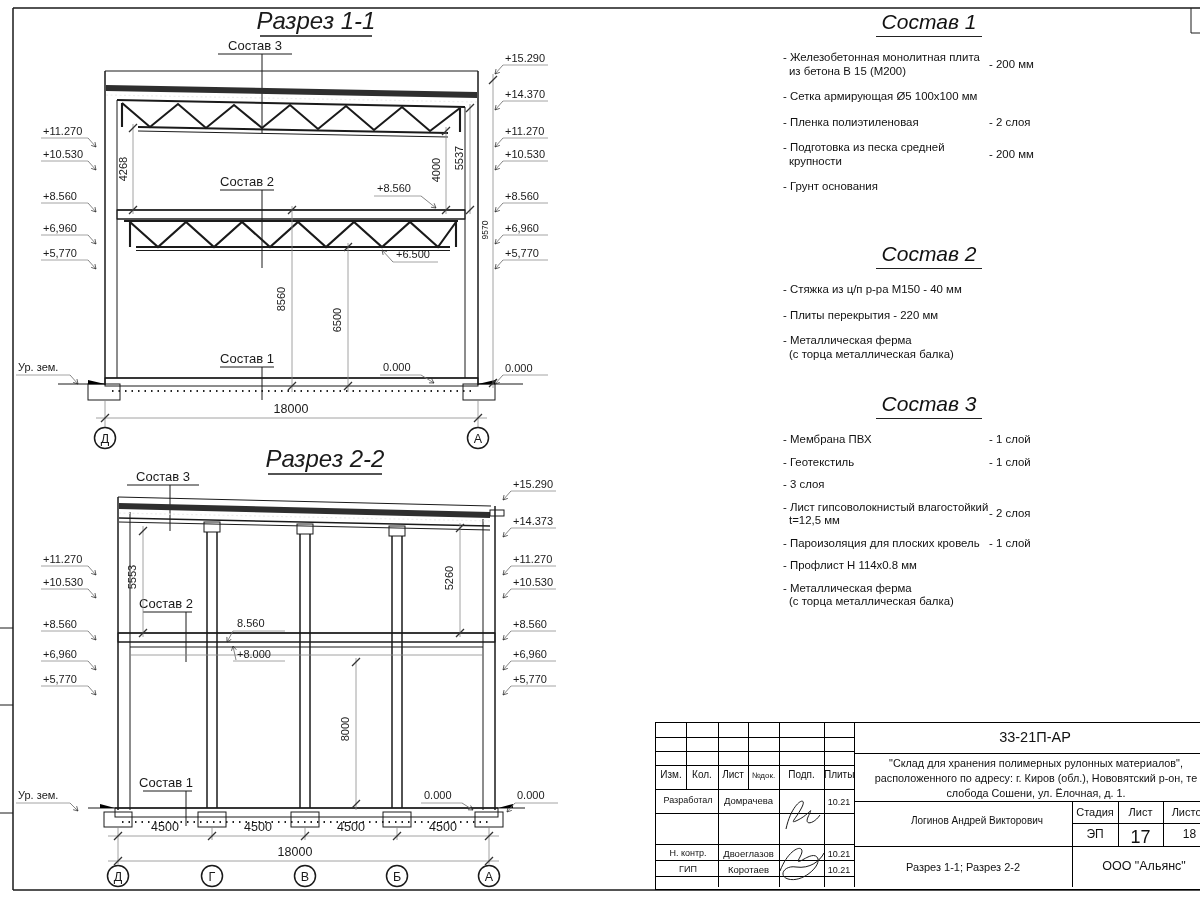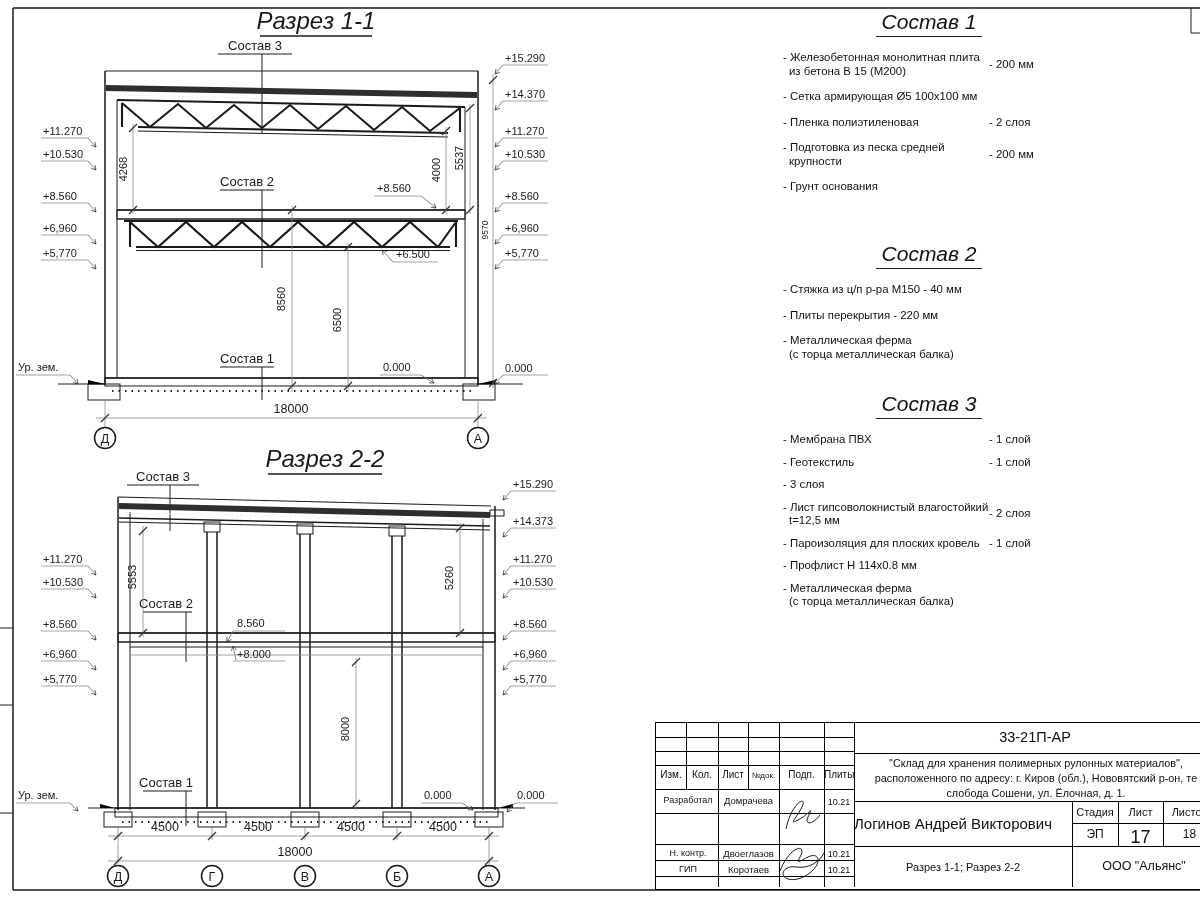--- a/index.html
+++ b/index.html
@@ -538,21 +538,21 @@
   <svg class="abs" style="left:118px;top:116px" width="54" height="50" viewBox="0 0 54 50">
     <path d="M6,32 C16,6 34,4 26,18 C18,32 40,8 44,20 C46,28 28,44 14,40 C4,37 10,26 22,28 C36,30 46,22 50,14" stroke="#222" fill="none" stroke-width="1.1"></path>
   </svg>
 
   <div class="tbc" style="left:198px;top:6px;width:362px;font-size:14.5px">33-21П-АР</div>
   <div class="tbc" style="left:195px;top:33px;width:370px;font-size:10.8px;line-height:15px">
     <div>"Склад для хранения полимерных рулонных материалов",</div>
     <div>расположенного по адресу: г. Киров (обл.), Нововятский р-он, те</div>
     <div>слобода Сошени, ул. Ёлочная, д. 1.</div>
   </div>
-  <div class="tbc" style="left:188px;top:92px;width:218px;font-size:15px">Логинов Андрей Викторович</div>
+  <div class="tbc" style="left:212px;top:92px;width:218px;font-size:10px">Логинов Андрей Викторович</div>
   <div class="tbc" style="left:416px;top:83px;width:46px;font-size:11px">Стадия</div>
   <div class="tbc" style="left:462px;top:83px;width:45px;font-size:11px">Лист</div>
   <div class="tbc" style="left:507px;top:83px;width:53px;font-size:11px">Листов</div>
   <div class="tbc" style="left:416px;top:104px;width:46px;font-size:12px">ЭП</div>
   <div class="tbc" style="left:462px;top:104px;width:45px;font-size:18px">17</div>
   <div class="tbc" style="left:507px;top:104px;width:53px;font-size:12px">18</div>
   <div class="tbc" style="left:198px;top:138px;width:218px;font-size:11px">Разрез 1-1; Разрез 2-2</div>
   <div class="tbc" style="left:416px;top:136px;width:144px;font-size:12.5px">ООО "Альянс"</div>
 </div>
 

